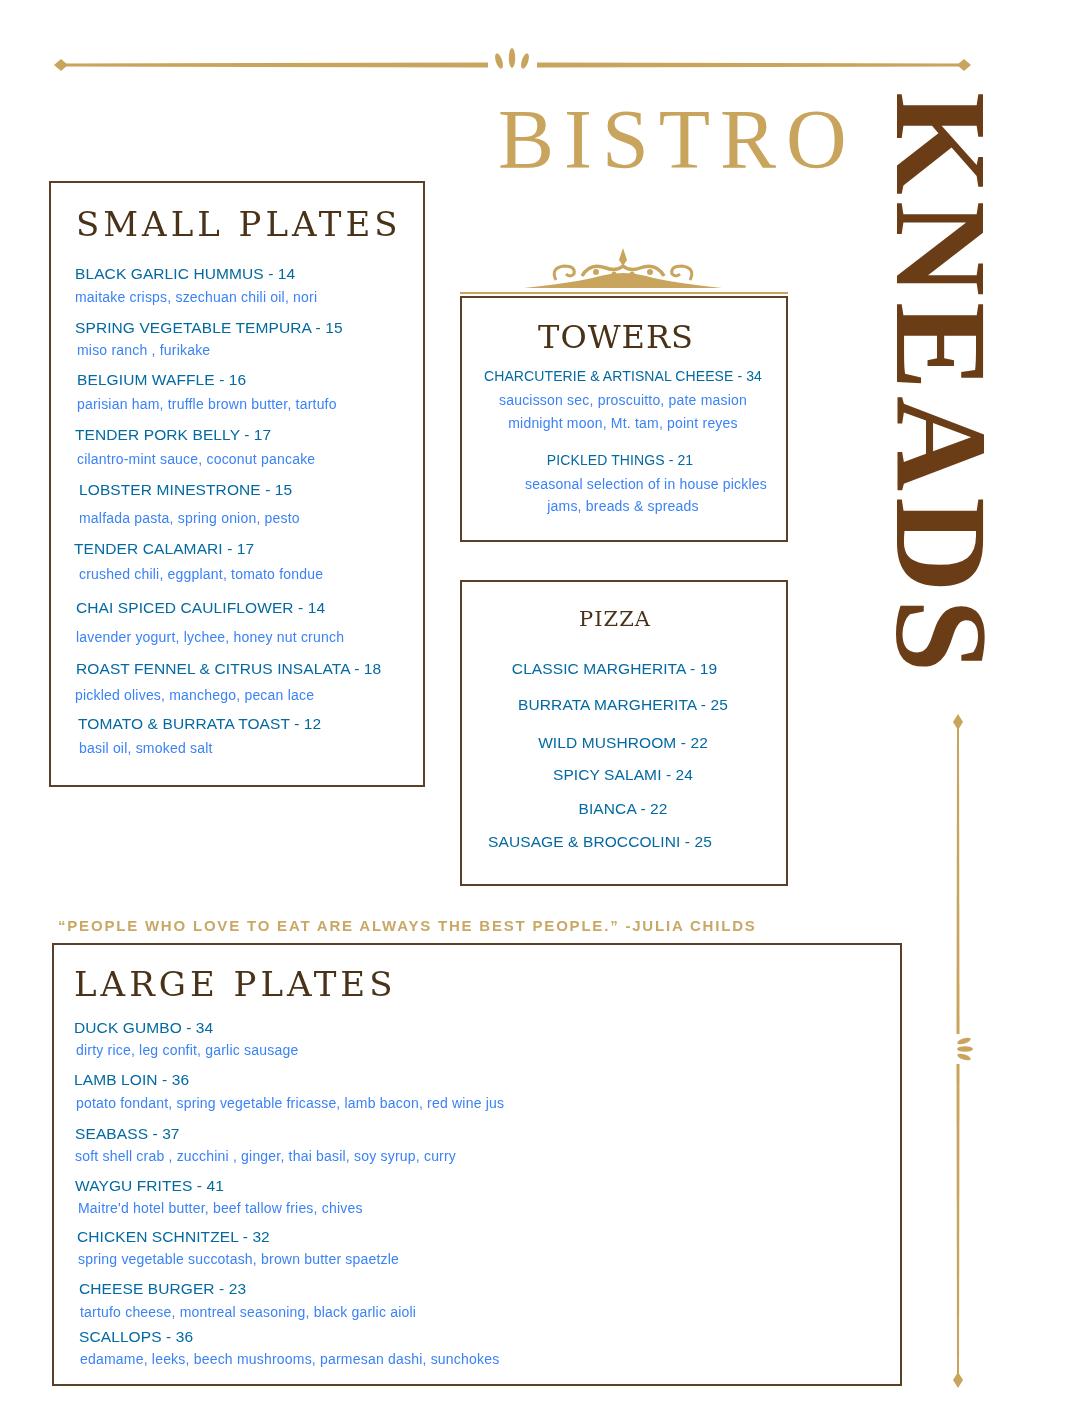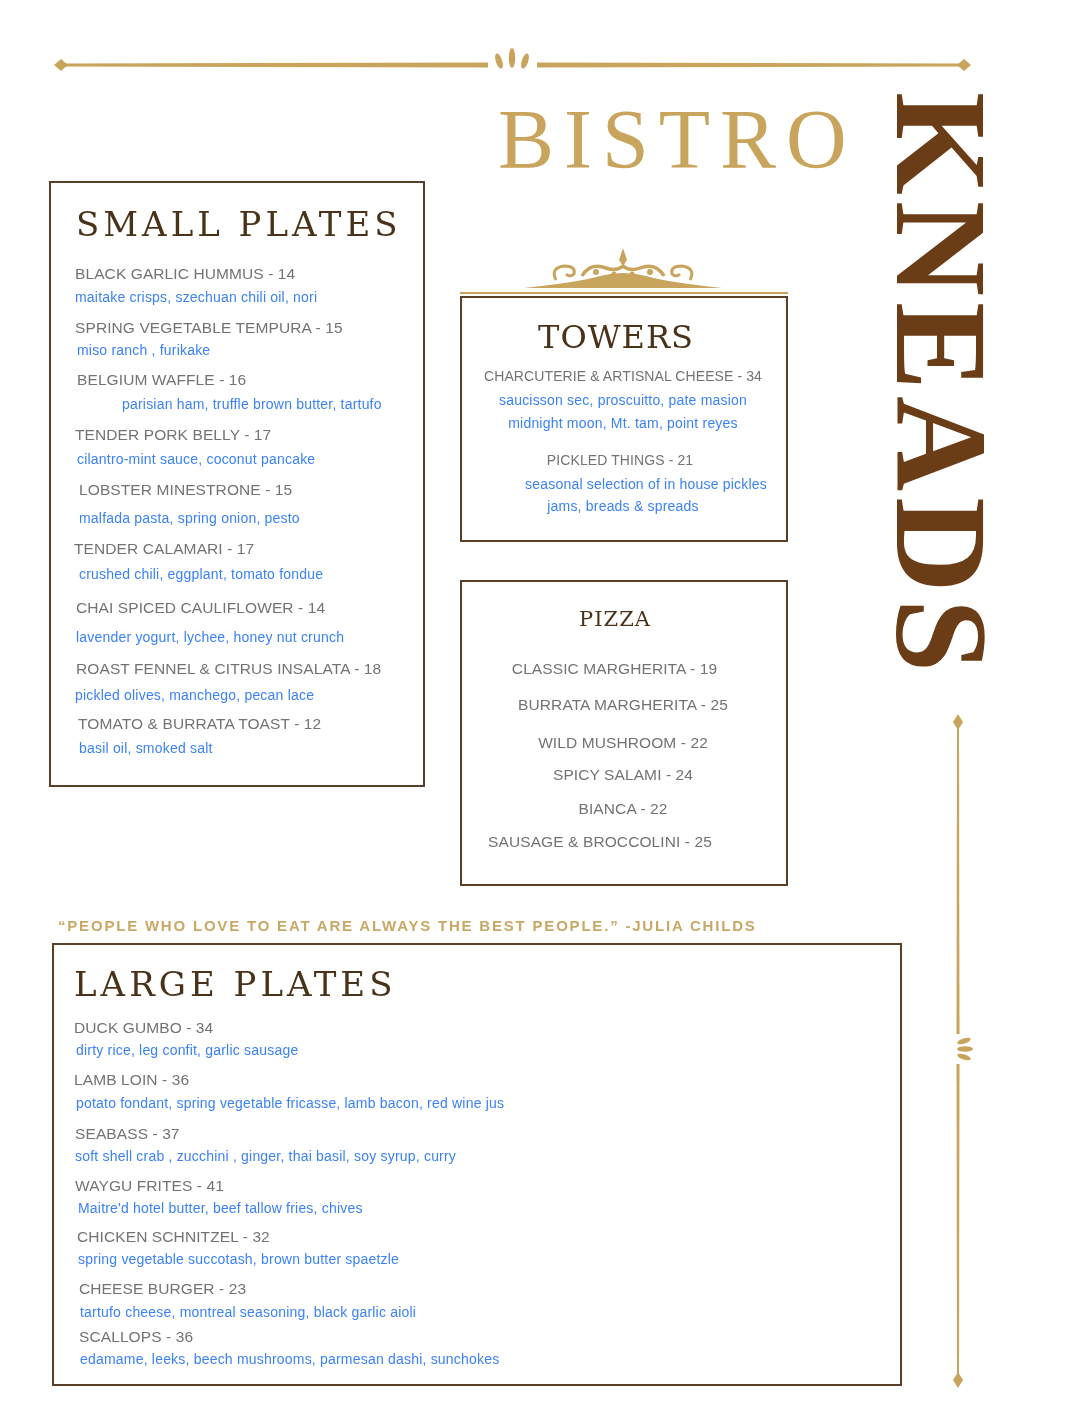--- a/index.html
+++ b/index.html
@@ -9,21 +9,21 @@
     font-family: "Liberation Sans", "DejaVu Sans", sans-serif;
   }
   .abs { position: absolute; }
   .box { position: absolute; border: 2px solid #5a4026; box-sizing: border-box; }
   .sec-title {
     position: absolute; font-family: "DejaVu Serif", "Liberation Serif", serif;
     color: #4a3219; letter-spacing: 4px; font-weight: normal;
   }
   .item-name {
     position: absolute; font-family: "Liberation Sans", "DejaVu Sans", sans-serif;
-    font-size: 15.5px; color: #737373; white-space: nowrap; letter-spacing: 0.1px;
+    font-size: 15.5px; color: #0369a1; white-space: nowrap; letter-spacing: 0.1px;
   }
   .item-desc {
     position: absolute; font-family: "Liberation Sans", "DejaVu Sans", sans-serif;
     font-size: 14px; color: #3b82f6; white-space: nowrap; letter-spacing: 0.2px;
   }
   .center { text-align: center; }
   .bistro {
     left: 498px; top: 98px; font-family: "Liberation Serif", "DejaVu Serif", serif;
     font-size: 84px; color: #c9a45c; letter-spacing: 10px; line-height: 1;
   }
@@ -54,21 +54,21 @@
 <div class="abs kneads">KNEADS</div>
 
 <div class="box" style="left:49px;top:181px;width:376px;height:606px;"></div>
 <div class="sec-title" style="left:76px;top:204px;font-size:34px;">SMALL PLATES</div>
 
 <div class="item-name" style="left:75px;top:265px;">BLACK GARLIC HUMMUS - 14</div>
 <div class="item-desc" style="left:75px;top:289px;">maitake crisps, szechuan chili oil, nori</div>
 <div class="item-name" style="left:75px;top:319px;">SPRING VEGETABLE TEMPURA - 15</div>
 <div class="item-desc" style="left:77px;top:342px;">miso ranch , furikake</div>
 <div class="item-name" style="left:77px;top:371px;">BELGIUM WAFFLE - 16</div>
-<div class="item-desc" style="left:77px;top:396px;margin-left:45px;">parisian ham, truffle brown butter, tartufo</div>
+<div class="item-desc" style="left:77px;top:396px;">parisian ham, truffle brown butter, tartufo</div>
 <div class="item-name" style="left:75px;top:426px;">TENDER PORK BELLY - 17</div>
 <div class="item-desc" style="left:77px;top:451px;">cilantro-mint sauce, coconut pancake</div>
 <div class="item-name" style="left:79px;top:481px;">LOBSTER MINESTRONE - 15</div>
 <div class="item-desc" style="left:79px;top:510px;">malfada pasta, spring onion, pesto</div>
 <div class="item-name" style="left:74px;top:540px;">TENDER CALAMARI - 17</div>
 <div class="item-desc" style="left:79px;top:566px;">crushed chili, eggplant, tomato fondue</div>
 <div class="item-name" style="left:76px;top:599px;">CHAI SPICED CAULIFLOWER - 14</div>
 <div class="item-desc" style="left:76px;top:629px;">lavender yogurt, lychee, honey nut crunch</div>
 <div class="item-name" style="left:76px;top:660px;">ROAST FENNEL &amp; CITRUS INSALATA - 18</div>
 <div class="item-desc" style="left:75px;top:687px;">pickled olives, manchego, pecan lace</div>

